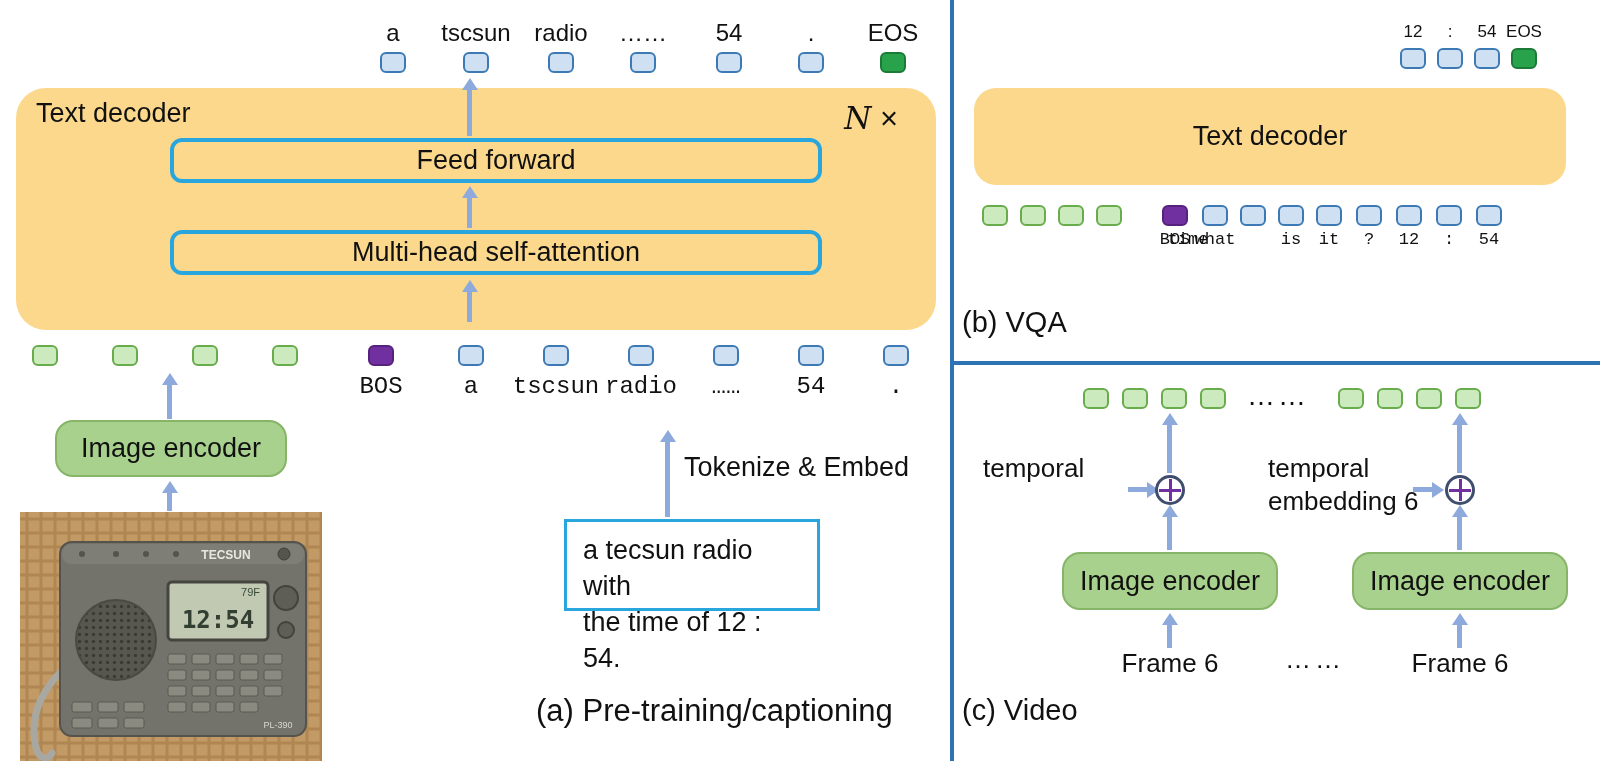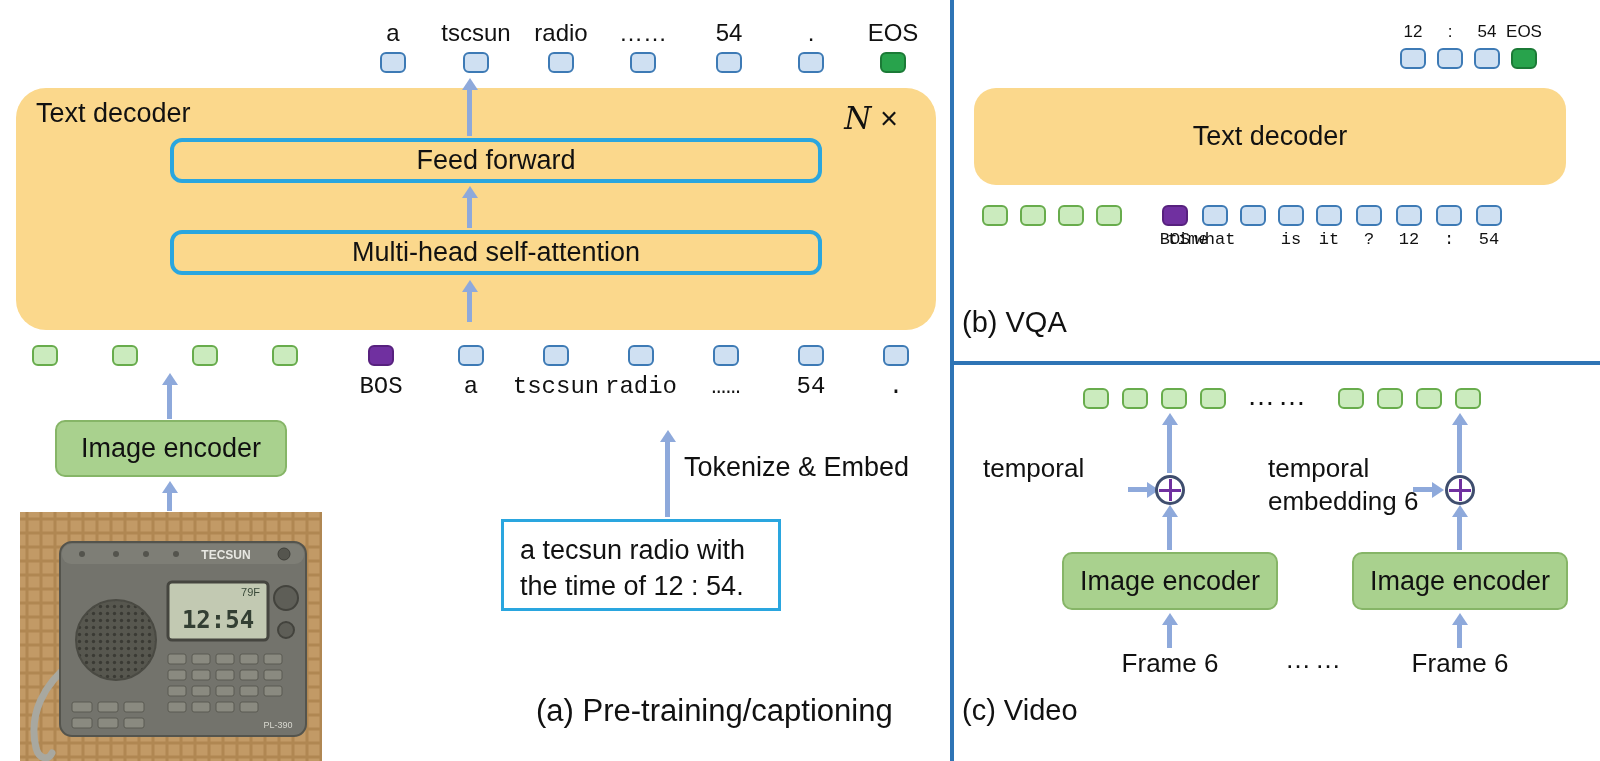--- a/index.html
+++ b/index.html
@@ -16,21 +16,21 @@
   .serif-i { font-family:"DejaVu Serif", serif; font-style:italic; }
   .decoder-b { display:flex; align-items:center; justify-content:center; font-size:27px; border-radius:22px; }
 
   .inner-box { position:absolute; border:4px solid #2AA6DF; border-radius:12px;
                display:flex; align-items:center; justify-content:center; font-size:27px;margin-left:20px; }
 
   .white-box { position:absolute; border:3px solid #2AA6DF; background:#fff; font-size:27px; }
   .qa-box { display:flex; align-items:center; justify-content:center; }
   .cap-box { padding:10px 16px; line-height:36px; }
 
-  .enc-box { position:absolute; background:#A9D18E; border:2px solid #86B567; border-radius:10px;
+  .enc-box { position:absolute; background:#A9D18E; border:2px solid #86B567; border-radius:18px;
              display:flex; align-items:center; justify-content:center; font-size:27px; }
 
   
   .token-row { position:absolute; left:0; width:1600px; height:21px; }
   .tok { position:absolute; top:0; width:26px; height:21px; border-radius:6px; border:2px solid; }
   .tok.blue   { background:#CFE0F2; border-color:#3D7AB5; }
   .tok.green  { background:#CBEBBE; border-color:#68AC4C; }
   .tok.purple { background:#7030A0; border-color:#57217E; }
   .tok.eos    { background:#28A34C; border-color:#1B7A36; }
   .tok-label { position:absolute; width:110px; text-align:center; font-size:24px; }
@@ -119,21 +119,21 @@
       <div class="tok-label" style="left: 841px;">.</div>
     </div>
 
   <div class="varrow" style="left:167px; top:384px; height:35px"></div>
   <div class="enc-box" style="left:55px; top:420px; width:232px; height:57px">Image encoder</div>
   <div class="varrow" style="left:167px; top:492px; height:19px"></div>
 
   <div class="varrow" style="left:665px; top:441px; height:76px"></div>
   <div class="label-26" style="left:684px; top:452px; font-size:27px">Tokenize &amp; Embed</div>
 
-  <div class="white-box cap-box" style="left:501px; top:519px; width:280px; height:92px">
+  <div class="white-box cap-box" style="left:564px; top:519px; width:256px; height:92px">
     <div>a tecsun radio with</div>
     <div>the time of 12 : 54.</div>
   </div>
 
   <svg style="position:absolute; left:20px; top:512px" width="302" height="249" viewBox="0 0 302 249">
     <defs>
       <pattern id="weave" width="14" height="14" patternUnits="userSpaceOnUse">
         <rect width="14" height="14" fill="#C29A66"></rect>
         <path d="M0 7 H14 M7 0 V14" stroke="#B08752" stroke-width="3"></path>
       </pattern>

